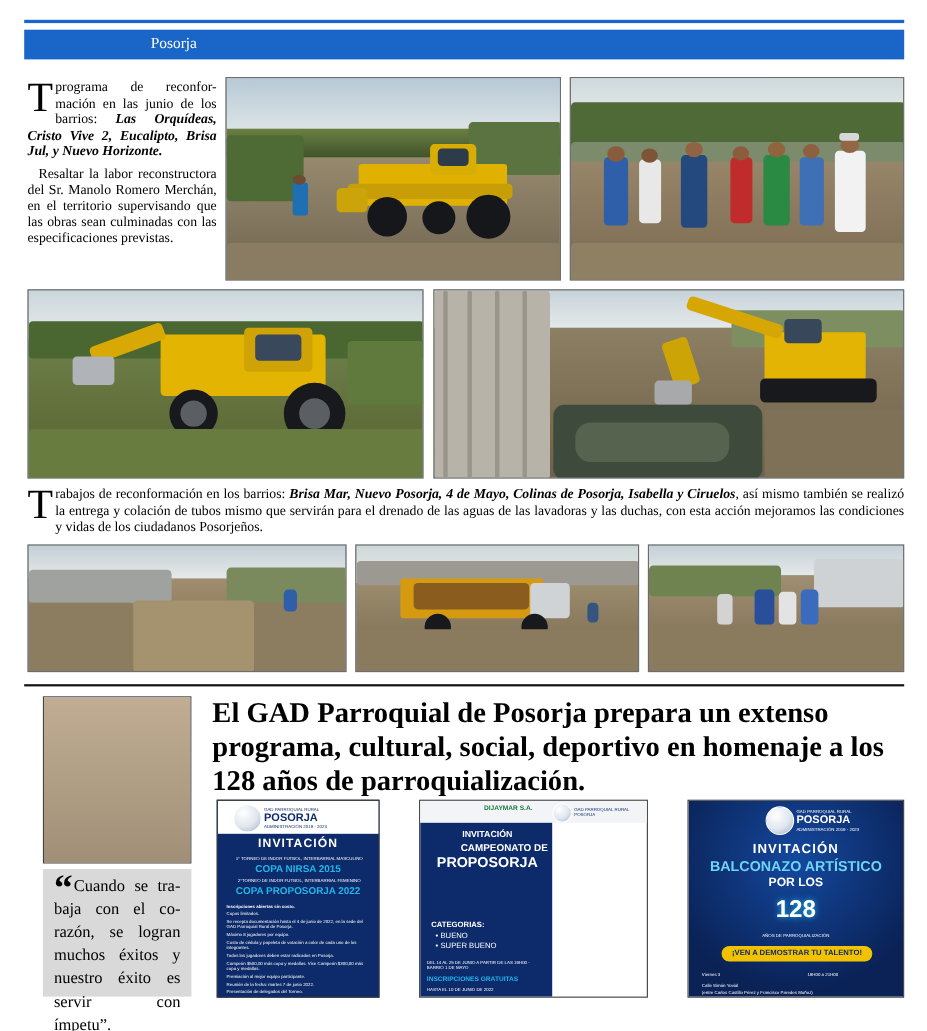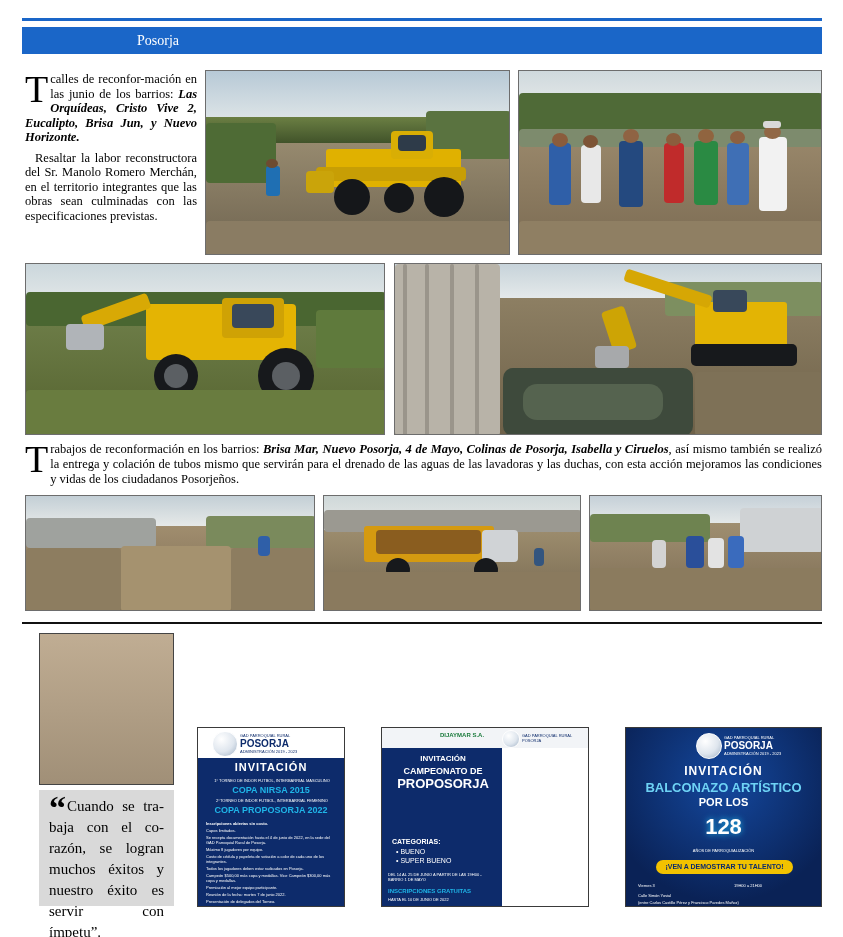--- a/index.html
+++ b/index.html
@@ -167,23 +167,23 @@
 
   <div class="top-rule"></div>
 
   <div class="masthead">
     <div class="mh-center">Posorja</div>
     <div class="mh-right">Mayo 31 del 2022</div>
   </div>
 
   <div class="col-text" style="left:25px; top:72px; width:172px;">
     <p style="margin:0 0 6px 0;">
-      <span class="dropcap">T</span><span>calles de reconfor-</span><span>mación en las junio de los barrios: </span><span class="bold-italic">Las Orquídeas, Cristo Vive 2, Eucalipto, Brisa Jun, y Nuevo Horizonte.</span>
+      <span class="dropcap">T</span><span>programa de reconfor-</span><span>mación en las junio de los barrios: </span><span class="bold-italic">Las Orquídeas, Cristo Vive 2, Eucalipto, Brisa Jul, y Nuevo Horizonte.</span>
     </p>
-    <p style="margin:0; text-indent:10px;">Resaltar la labor reconstructora del Sr. Manolo Romero Merchán, en el territorio integrantes que las obras sean culminadas con las especificaciones previstas.</p>
+    <p style="margin:0; text-indent:10px;">Resaltar la labor reconstructora del Sr. Manolo Romero Merchán, en el territorio supervisando que las obras sean culminadas con las especificaciones previstas.</p>
   </div>
 
   <div class="photo" style="left:205px; top:70px; width:305px; height:185px;">
     <div class="sky" style="height:30%; background:linear-gradient(#b7c9d6,#e2e8e9);"></div>
     <div class="ground" style="height:70%; background:linear-gradient(#9c8f73,#6f6450);"></div>
     <div class="veg" style="top:46px; height:26px; background:linear-gradient(#6b7f43,#41532a);"></div>
     <div class="blob" style="left:0; top:52px; width:70px; height:60px; background:#4e6b35;"></div>
     <div class="blob" style="left:220px; top:40px; width:85px; height:48px; background:#5a7340;"></div>
 
     <div class="blob" style="left:120px; top:78px; width:135px; height:38px; background:#e0b100; border-radius:3px;"></div>
@@ -303,20 +303,21 @@
     <div class="blob" style="left:0; top:72px; width:233px; height:44px; background:#8b7b5e;"></div>
   </div>
 
   <div class="divider" style="left:22px; top:622px; width:800px; height:2px;"></div>
 
   <div class="portrait" style="left:39px; top:633px; width:135px; height:152px;">
     <div class="blob" style="left:0; top:0; width:135px; height:152px; background:linear-gradient(#c0ad93,#a08f77);"></div>
 
   </div>
 
+  <div class="headline" style="left:193px; top:632px; width:628px;">El GAD Parroquial de Posorja prepara un extenso programa, cultural, social, deportivo en homenaje a los 128 años de parroquialización.</div>
 
   <div class="quote-box" style="left:39px; top:790px; width:135px; height:116px;">
     <span class="quote-mark">“</span><span>Cuando se tra­baja con el co­razón, se logran muchos éxitos y nuestro éxito es  servir con ímpetu”.</span>
   </div>
 
   <div class="poster" style="left:197px; top:727px; width:148px; height:180px; background:#0d2b6b;">
     <div class="blob" style="left:0; top:0; width:148px; height:30px; background:#ffffff;"></div>
     <div class="badge-circle" style="position:absolute; left:14px; top:3px; width:24px; height:24px;"></div>
     <div style="position:absolute; left:42px; top:5px; width:100px; color:#0d2b6b;">
       <div class="tiny-txt">GAD PARROQUIAL RURAL</div>
@@ -343,21 +344,21 @@
   </div>
 
   <div class="poster" style="left:381px; top:727px; width:208px; height:180px; background:#ffffff; color:#0d2b6b;">
     <div class="blob" style="left:0; top:0; width:208px; height:20px; background:#f2f4f7;"></div>
     <div style="position:absolute; left:58px; top:4px; font-size:6px; font-weight:bold; color:#1a7a3c;">DIJAYMAR S.A.</div>
     <div class="badge-circle" style="position:absolute; left:120px; top:2px; width:16px; height:16px;"></div>
     <div class="tiny-txt" style="position:absolute; left:140px; top:5px; width:64px; color:#0d2b6b;">GAD PARROQUIAL RURAL POSORJA</div>
     <div class="blob" style="left:0; top:20px; width:120px; height:160px; background:#0d2b6b;"></div>
 
     <div style="position:absolute; left:6px; top:26px; width:110px; text-align:center; color:#fff; font-size:8px; font-weight:bold;">INVITACIÓN</div>
-    <div style="position:absolute; left:6px; top:38px; width:110px; text-align:center; color:#fff; font-size:9px; font-weight:bold;">CAMPEONATO DE</div>
+    <div style="position:absolute; left:6px; top:38px; width:110px; text-align:right; color:#fff; font-size:9px; font-weight:bold;">CAMPEONATO DE</div>
     <div style="position:absolute; left:6px; top:48px; width:110px; text-align:center; color:#fff; font-size:13px; font-weight:bold;">PROPOSORJA</div>
     <div style="position:absolute; left:10px; top:110px; color:#fff; font-size:7px; font-weight:bold;">CATEGORIAS:</div>
     <div style="position:absolute; left:14px; top:120px; color:#fff; font-size:7px;">• BUENO</div>
     <div style="position:absolute; left:14px; top:129px; color:#fff; font-size:7px;">• SUPER BUENO</div>
     <div class="tiny-txt" style="position:absolute; left:6px; top:144px; width:110px; color:#fff;">DEL 14 AL 25 DE JUNIO A PARTIR DE LAS 19H00 - BARRIO 1 DE MAYO</div>
     <div style="position:absolute; left:6px; top:160px; width:110px; color:#1fb5e8; font-size:6px; font-weight:bold;">INSCRIPCIONES GRATUITAS</div>
     <div class="tiny-txt" style="position:absolute; left:6px; top:169px; width:110px; color:#fff;">HASTA EL 10 DE JUNIO DE 2022</div>
   </div>
 
   <div class="poster" style="left:625px; top:727px; width:197px; height:180px; background:#0d2b6b;">

